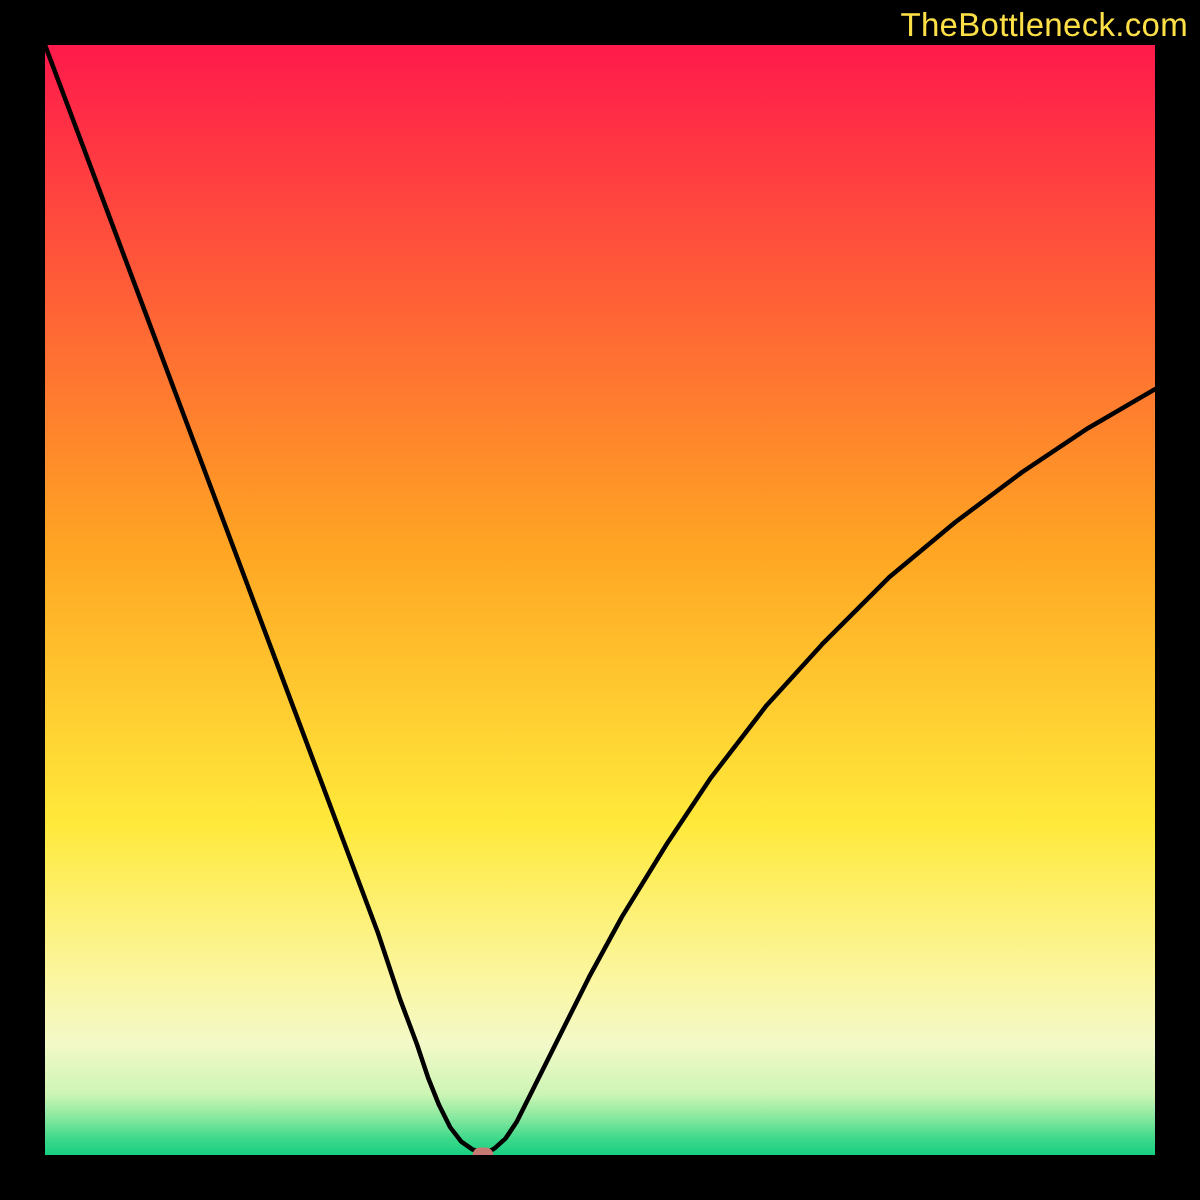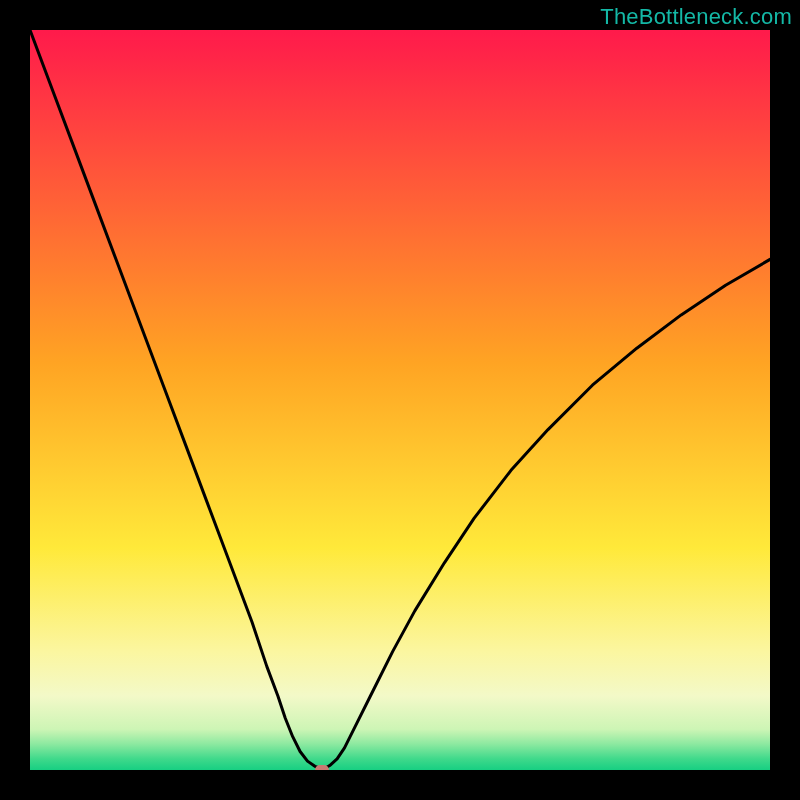--- a/index.html
+++ b/index.html
@@ -26,21 +26,21 @@
     overflow: hidden;
   }
   .plot-area svg {
     position: absolute;
     left: 0; top: 0;
   }
   .watermark {
     position: absolute;
     top: 4px;
     right: 8px;
-    color: #14b8a6;
+    color: #fde047;
     font-size: 22px;
     font-weight: 500;
     letter-spacing: 0.2px;
     user-select: none;
   }
   .marker {
     position: absolute;
     width: 14px;
     height: 10px;
     background: #c77a72;

